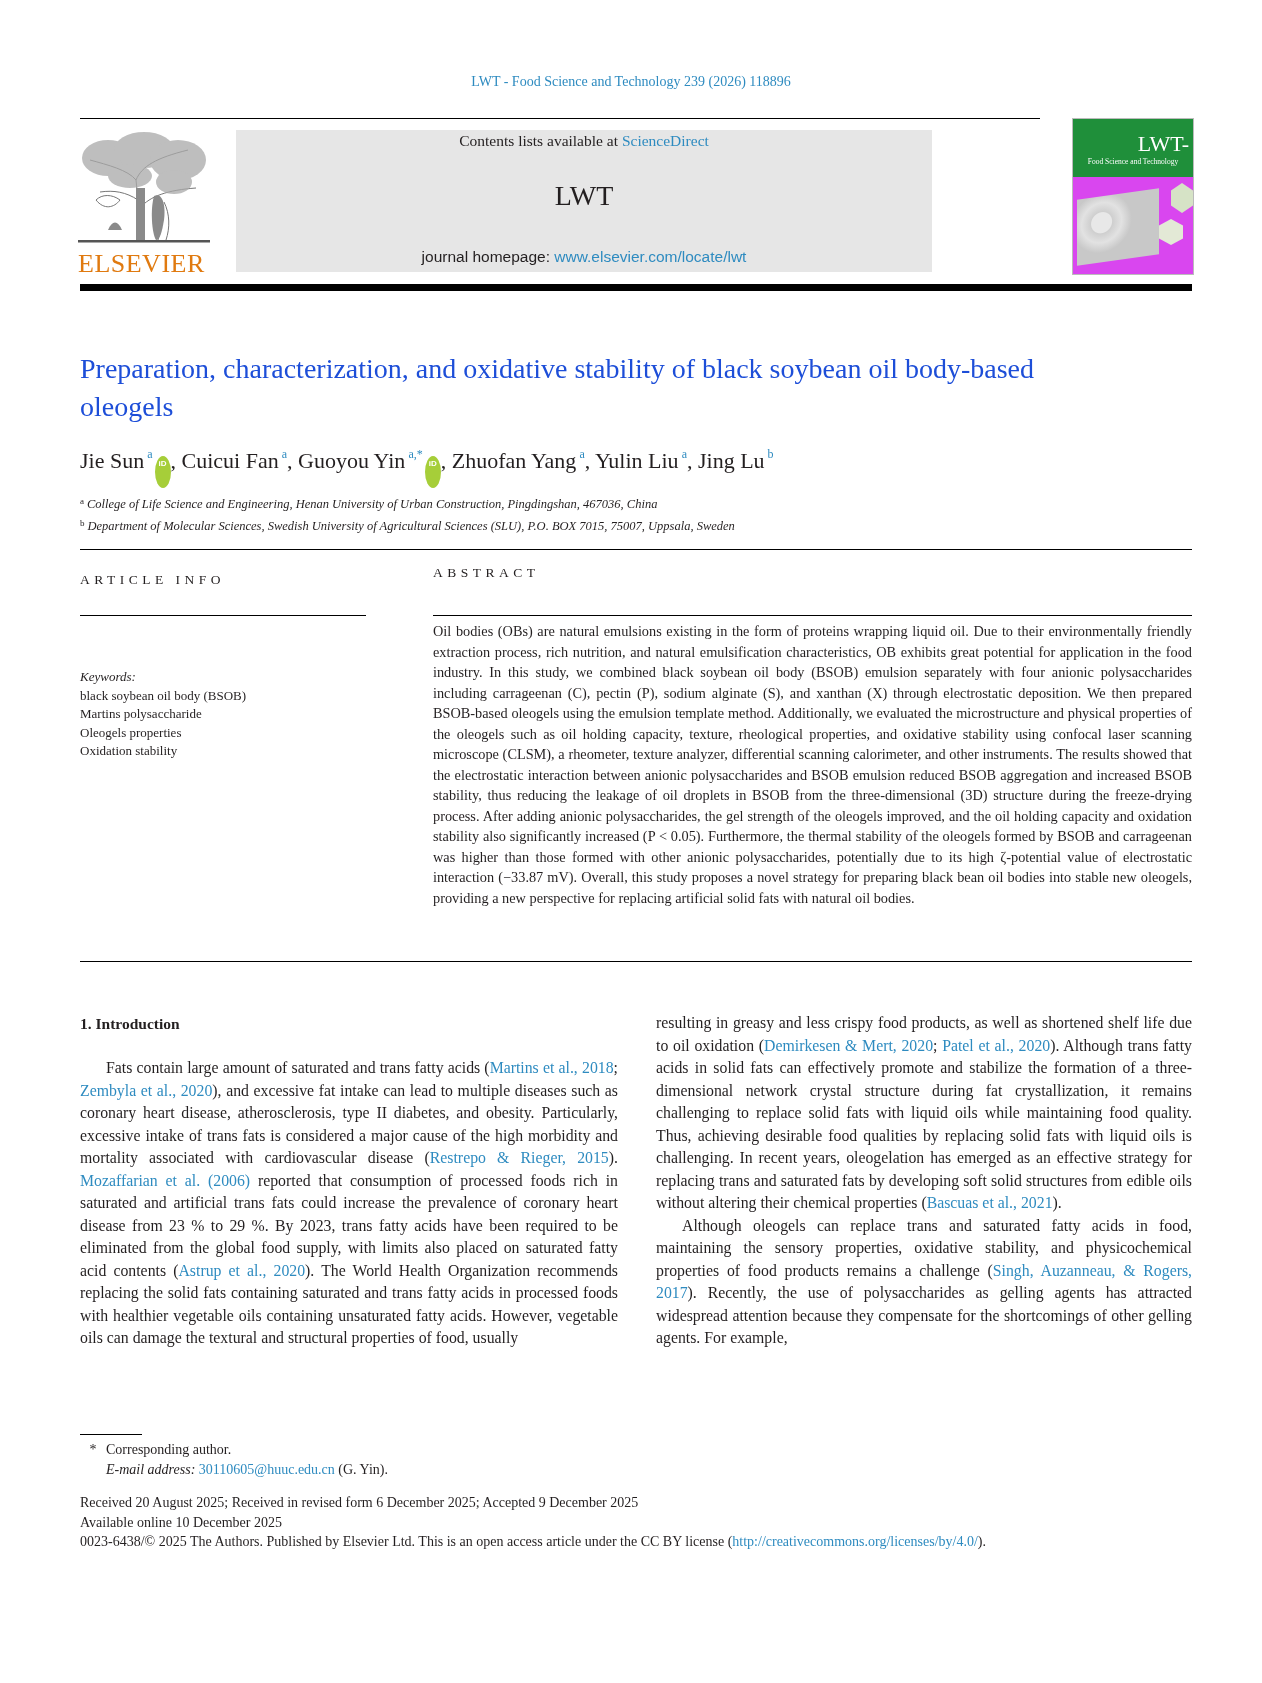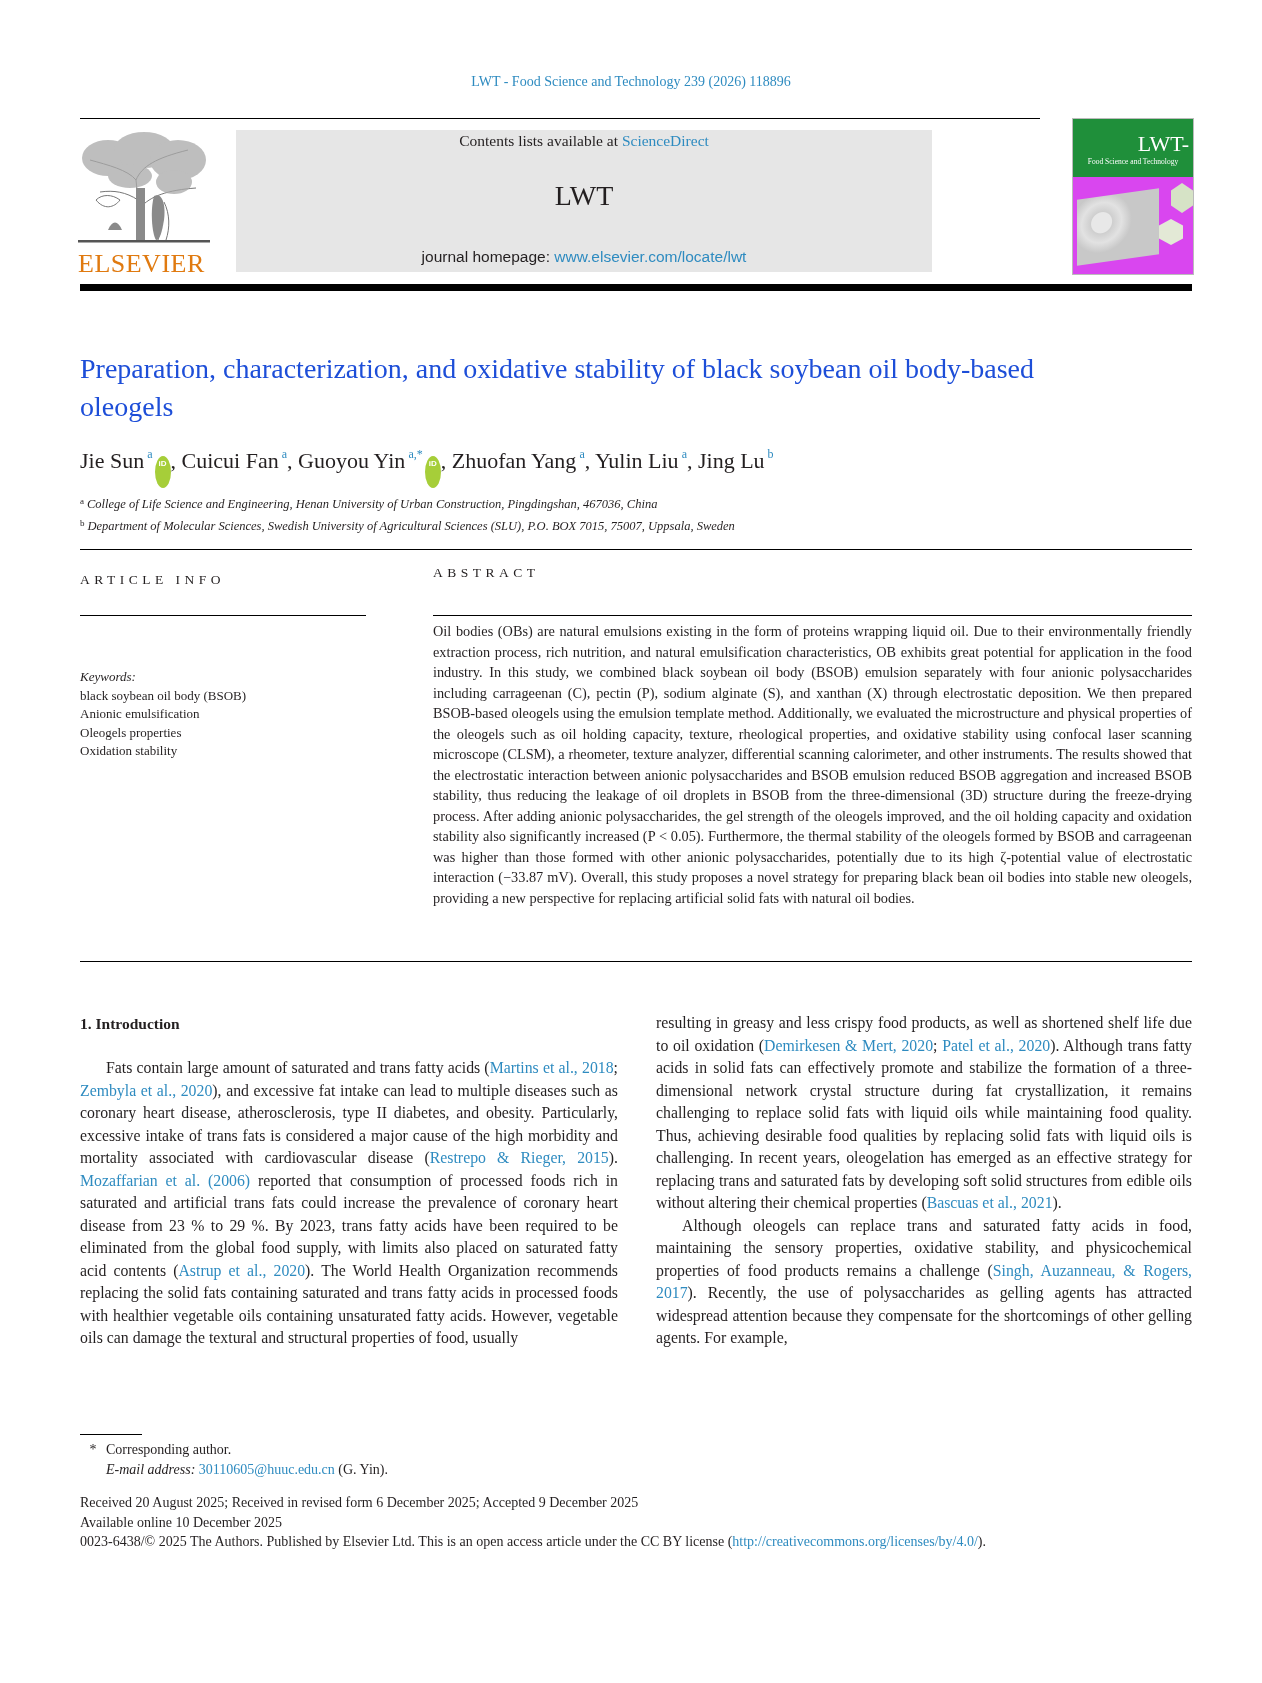--- a/index.html
+++ b/index.html
@@ -128,21 +128,21 @@
   </div>
 
 <div id="affil-rule" class="abs"></div>
 
 <div id="article-info-heading" class="abs">ARTICLE INFO</div>
 <div id="article-info-rule" class="abs"></div>
 <div id="keywords" class="abs">
   <div class="kw-label">Keywords:</div>
   <div id="keyword-list">
       <div>black soybean oil body (BSOB)</div>
-      <div>Anionic emulsification</div>
+      <div>Martins polysaccharide</div>
       <div>Oleogels properties</div>
       <div>Oxidation stability</div>
     </div>
 </div>
 
 <div id="abstract-heading" class="abs">ABSTRACT</div>
 <div id="abstract-rule" class="abs"></div>
 <div id="abstract-text" class="abs">Oil bodies (OBs) are natural emulsions existing in the form of proteins wrapping liquid oil. Due to their environmentally friendly extraction process, rich nutrition, and natural emulsification characteristics, OB exhibits great potential for application in the food industry. In this study, we combined black soybean oil body (BSOB) emulsion separately with four anionic polysaccharides including carrageenan (C), pectin (P), sodium alginate (S), and xanthan (X) through electrostatic deposition. We then prepared BSOB-based oleogels using the emulsion template method. Additionally, we evaluated the microstructure and physical properties of the oleogels such as oil holding capacity, texture, rheological properties, and oxidative stability using confocal laser scanning microscope (CLSM), a rheometer, texture analyzer, differential scanning calorimeter, and other instruments. The results showed that the electrostatic interaction between anionic polysaccharides and BSOB emulsion reduced BSOB aggregation and increased BSOB stability, thus reducing the leakage of oil droplets in BSOB from the three-dimensional (3D) structure during the freeze-drying process. After adding anionic polysaccharides, the gel strength of the oleogels improved, and the oil holding capacity and oxidation stability also significantly increased (P &lt; 0.05). Furthermore, the thermal stability of the oleogels formed by BSOB and carrageenan was higher than those formed with other anionic polysaccharides, potentially due to its high ζ-potential value of electrostatic interaction (−33.87 mV). Overall, this study proposes a novel strategy for preparing black bean oil bodies into stable new oleogels, providing a new perspective for replacing artificial solid fats with natural oil bodies.</div>
 
 <div id="abstract-bottom-rule" class="abs"></div>

